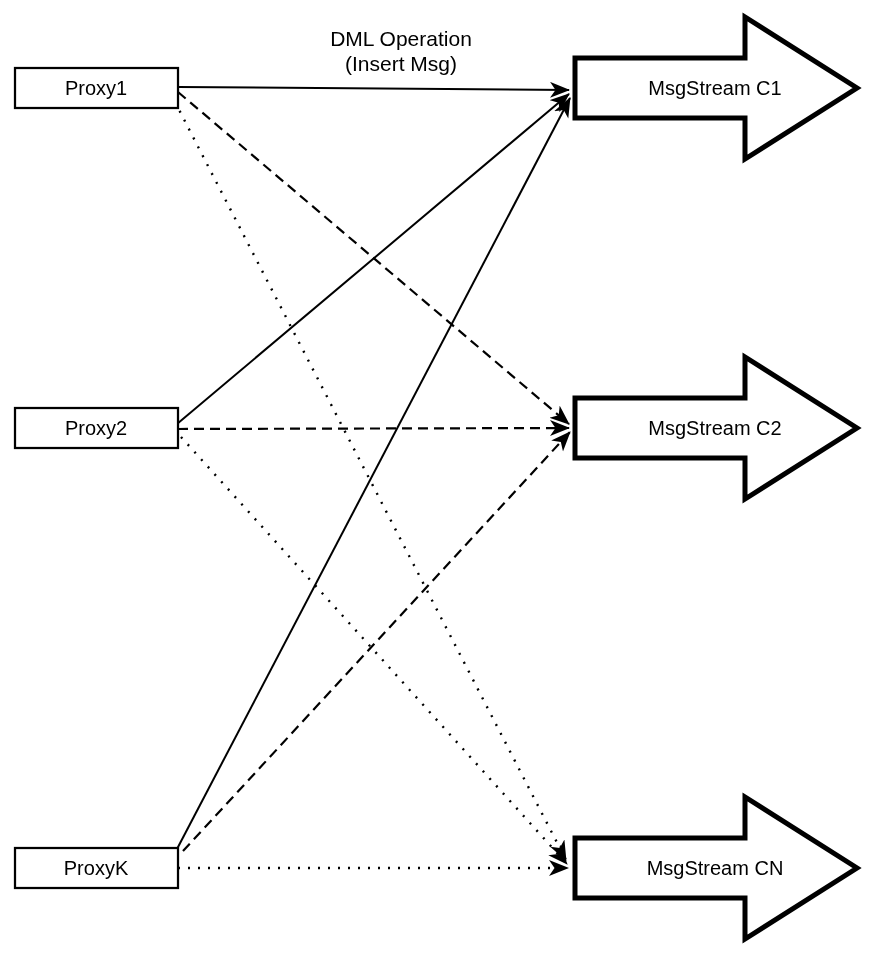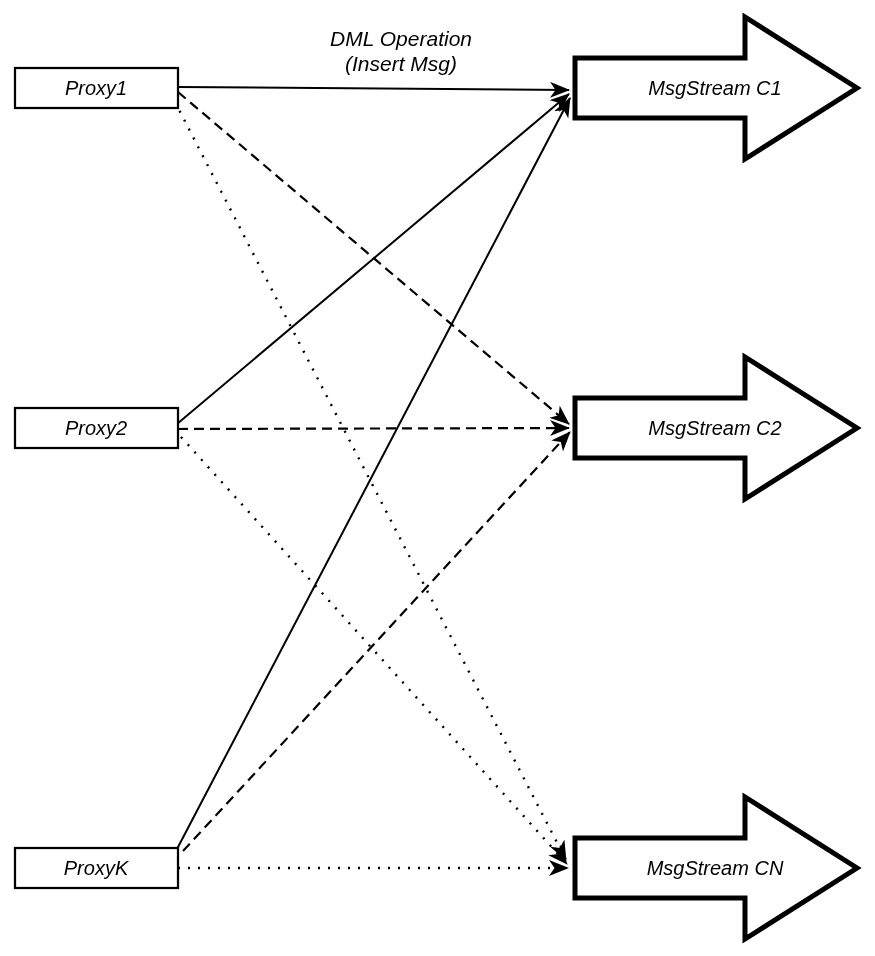--- a/index.html
+++ b/index.html
@@ -10,21 +10,20 @@
   html, body {
     margin: 0;
     padding: 0;
     background: var(--background, #ffffff);
     font-family: "Liberation Sans", sans-serif;
   }
   .canvas-wrap {
     width: 875px;
     height: 951px;
     background: var(--background, #ffffff);
-    font-style: italic;
   }
   svg { display: block; }
   .ln {
     stroke: var(--stroke, #000);
     fill: none;
   }
   .ln.solid  { stroke-width: 2; }
   .ln.dashed { stroke-width: 2.2; stroke-dasharray: 10 6; }
   .ln.dotted { stroke-width: 2.4; stroke-dasharray: 2 8; }
   .node-rect {

